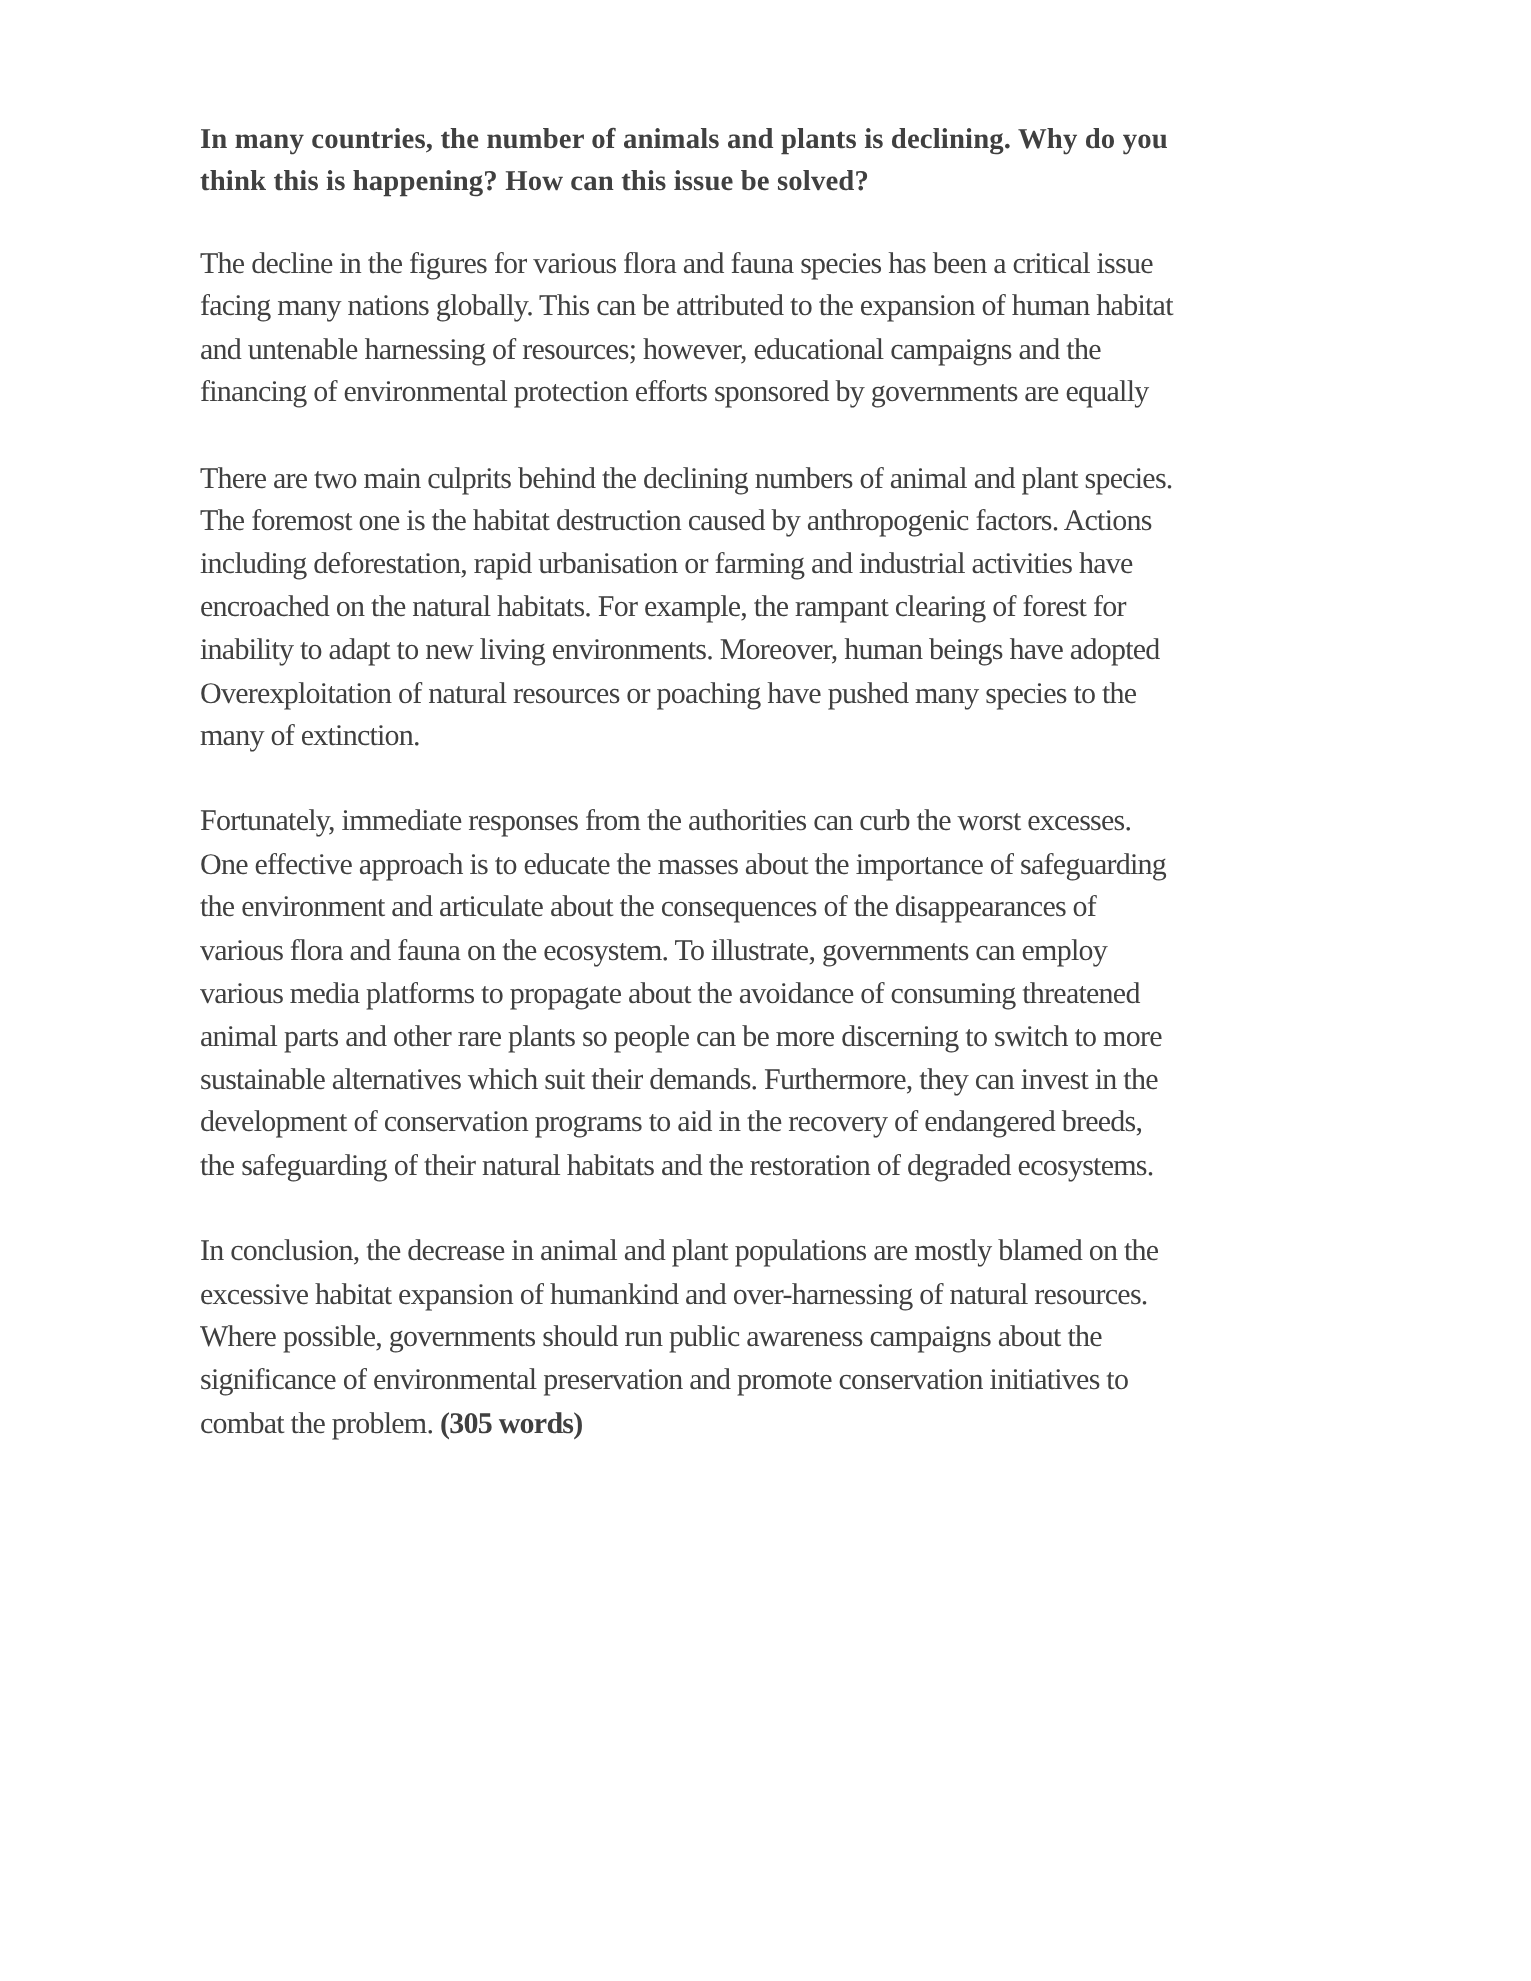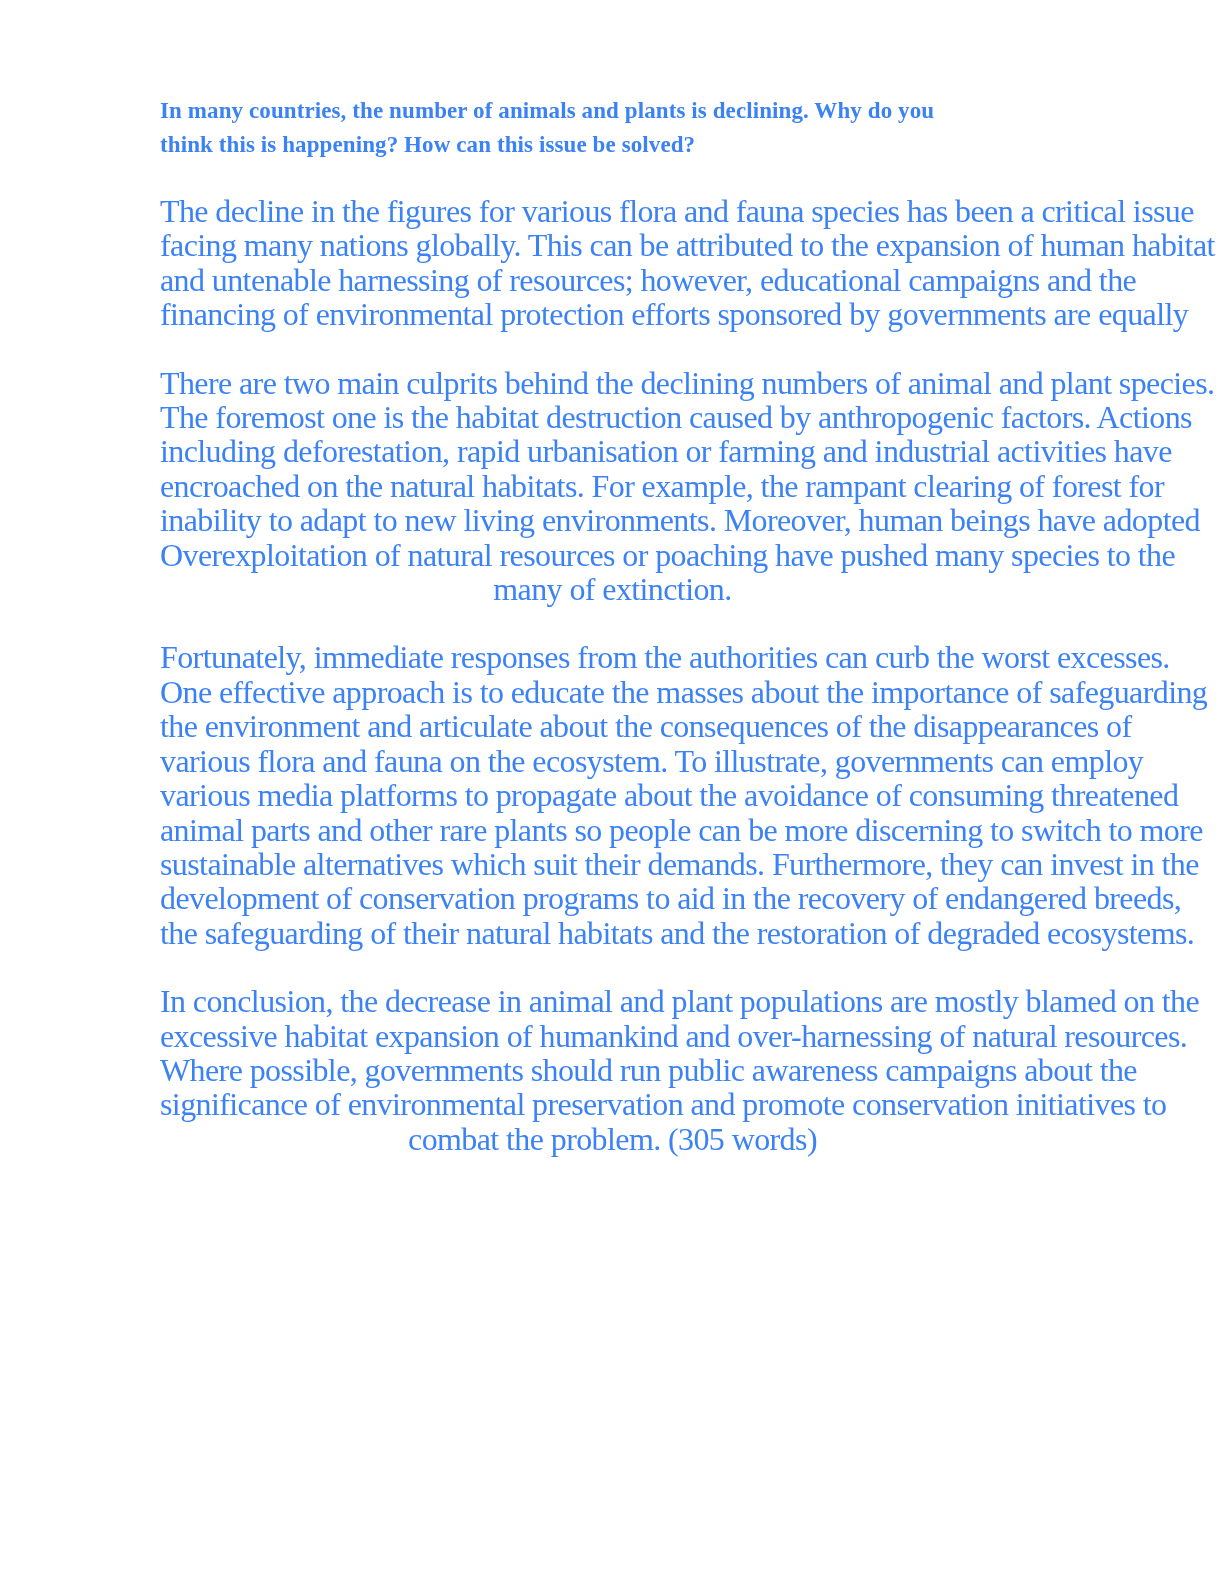--- a/index.html
+++ b/index.html
@@ -11,44 +11,43 @@
       width: 1225px;
       height: 1585px;
       position: relative;
       overflow: hidden;
     }
     .page {
       position: absolute;
       left: 160px;
       top: 94px;
       width: 905px;
-      color: #3b82f6;
+      color: #404040;
       font-family: "Liberation Serif", "DejaVu Serif", serif;
     }
     .title {
       font-weight: bold;
       font-size: 23px;
       line-height: 34px;
       margin: 0 0 32px 0;
       letter-spacing: 0.1px;
     }
     .para {
-      font-size: 32px;
+      font-size: 24px;
       line-height: 34.4px;
       margin: 0 0 34px 0;
       letter-spacing: -0.6px;
       word-spacing: 0px;
-      text-align: center;
     }
     .para .line {
       display: block;
       white-space: nowrap;
     }
     .wordcount {
-      font-weight: normal;
+      font-weight: bold;
     }
   </style>
 </head>
 <body>
 
 <div class="page">
   <div class="title">
     <span class="line" style="display:block">In many countries, the number of animals and plants is declining. Why do you</span>
     <span class="line" style="display:block">think this is happening? How can this issue be solved?</span>
   </div>

